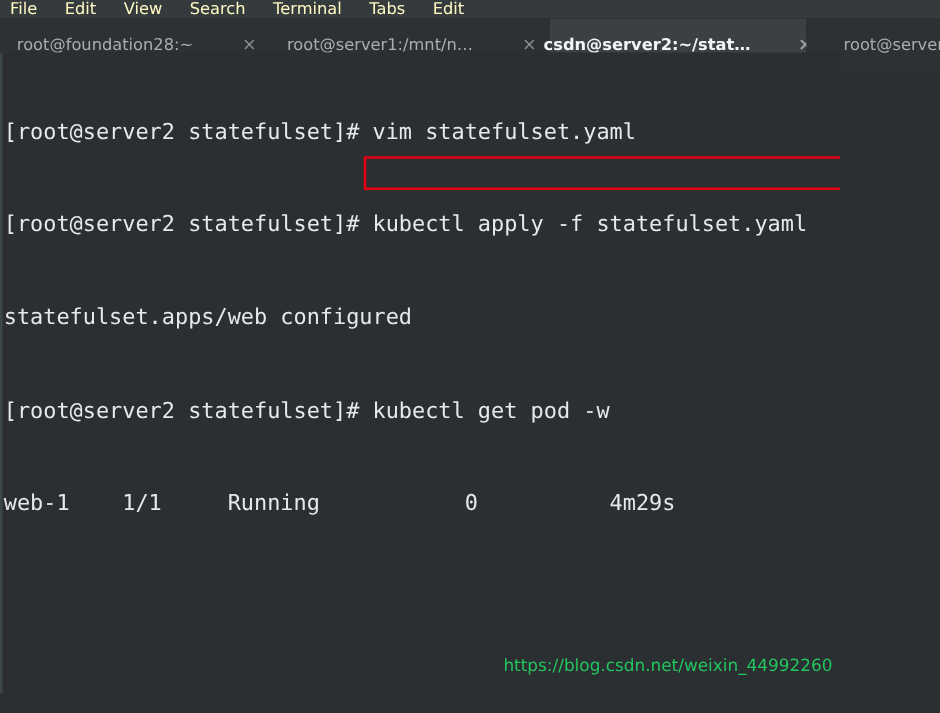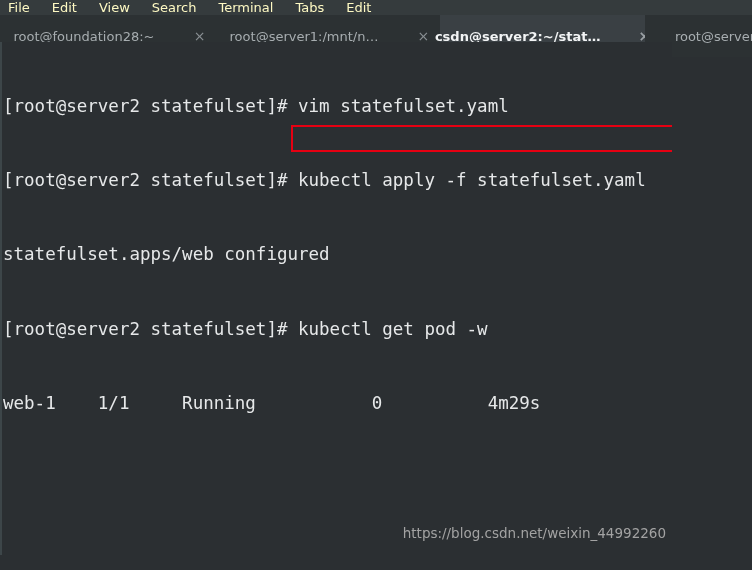--- a/index.html
+++ b/index.html
@@ -132,21 +132,21 @@
     height: 27px;
     border: 2px solid #e60012;
     pointer-events: none;
   }
 
   
   .watermark {
     position: absolute;
     right: 6px;
     bottom: 14px;
-    color: #a3a3a3;
+    color: #22c55e;
     font-size: 13.5px;
     font-family: "DejaVu Sans", sans-serif;
     white-space: nowrap;
   }
 </style>
 </head>
 <body>
 
 <div id="app">
 

